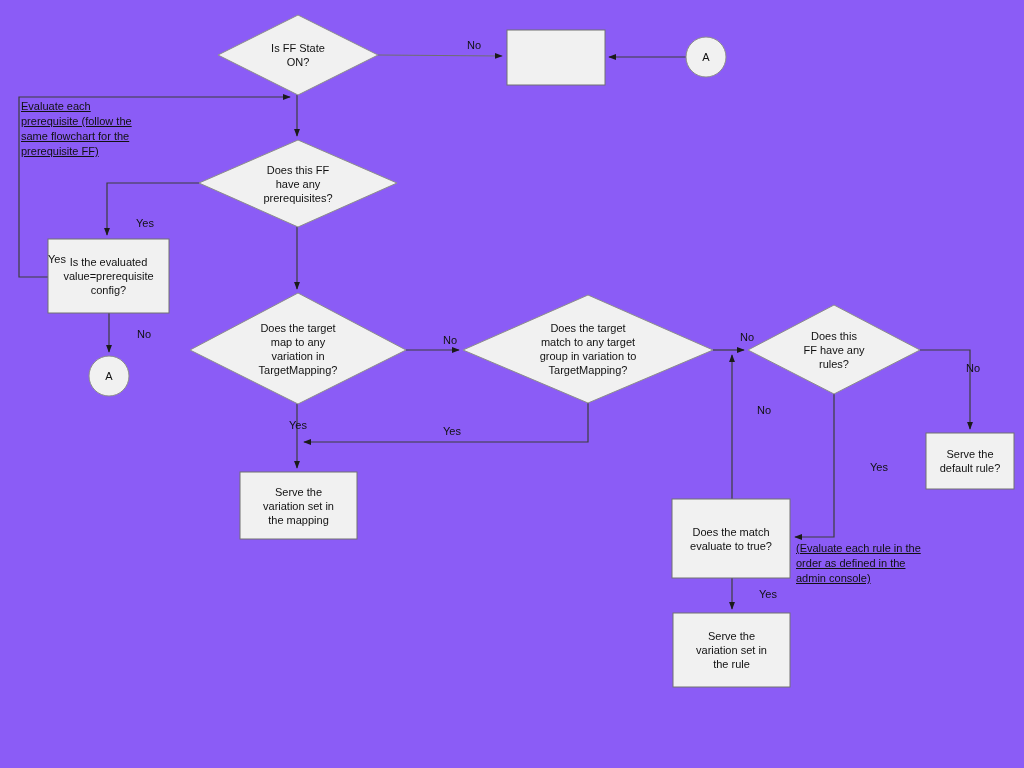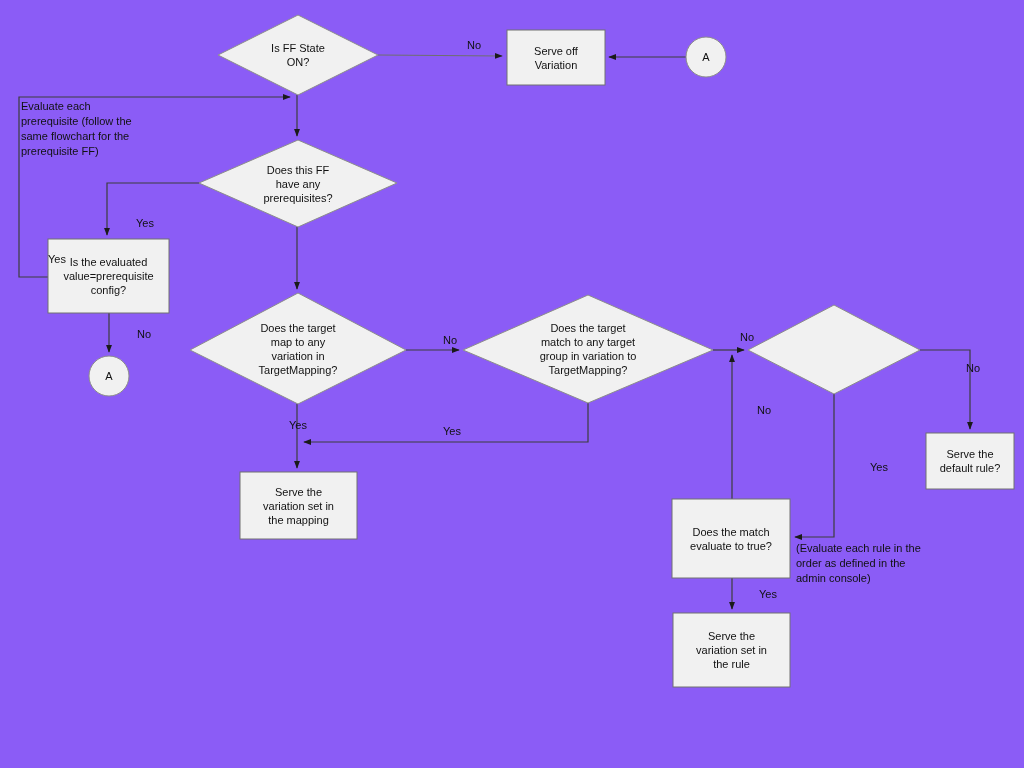--- a/index.html
+++ b/index.html
@@ -7,21 +7,21 @@
   .canvas { position:relative; width:1024px; height:768px; background:#8b5cf6; overflow:hidden; }
   .layer { position:absolute; left:0; top:0; }
   .shape { fill:#f1f1f1; stroke:#8c8c8c; stroke-width:1; }
   .rectshape { fill:#f1f1f1; stroke:#707070; stroke-width:1; }
   .edge { fill:none; stroke:#3d3d3d; stroke-width:1.2; marker-end:url(#arw); }
   .edge-gray { stroke:#6f6f6f; }
   .lbl { position:absolute; display:flex; align-items:center; justify-content:center;
          text-align:center; font-size:11px; line-height:14px; color:#111111;
          white-space:pre-line; pointer-events:none; }
   .elbl { position:absolute; font-size:11px; color:#111111; white-space:nowrap;margin-left:22px; }
-  .note { position:absolute; font-size:11px; line-height:15px; color:#111111; white-space:pre-line; }
+  .note { position:absolute; font-size:11px; line-height:15px; color:#111111; white-space:pre-line;text-decoration:underline; }
 </style>
 </head>
 <body>
 
 <div class="canvas">
 
   <svg class="layer" width="1024" height="768" viewBox="0 0 1024 768">
     <defs>
       <marker id="arw" markerWidth="9" markerHeight="7" refX="7.2" refY="3" orient="auto" markerUnits="userSpaceOnUse">
         <path d="M0,0 L8,3 L0,6 Z" fill="#1a1a1a"></path>
@@ -56,38 +56,39 @@
     <rect class="rectshape" x="672" y="499" width="118" height="79"></rect>
     <rect class="rectshape" x="673" y="613" width="117" height="74"></rect>
     <rect class="rectshape" x="926" y="433" width="88" height="56"></rect>
 
     <circle class="shape" cx="706" cy="57" r="20"></circle>
     <circle class="shape" cx="109" cy="376" r="20"></circle>
   </svg>
 
   <div class="lbl" style="left:218px;top:15px;width:160px;height:80px">Is FF State
 ON?</div>
-  <div class="lbl" style="left:507px;top:30px;width:98px;height:55px">Serve off
-Variation</div>
   <div class="lbl" style="left:686px;top:37px;width:40px;height:40px">A</div>
   <div class="lbl" style="left:199px;top:140px;width:198px;height:87px">Does this FF
 have any
 prerequisites?</div>
   <div class="lbl" style="left:48px;top:239px;width:121px;height:74px">Is the evaluated
 value=prerequisite
 config?</div>
   <div class="lbl" style="left:89px;top:356px;width:40px;height:40px">A</div>
   <div class="lbl" style="left:190px;top:293px;width:216px;height:111px">Does the target
 map to any
 variation in
 TargetMapping?</div>
   <div class="lbl" style="left:463px;top:295px;width:250px;height:108px">Does the target
 match to any target
 group in variation to
 TargetMapping?</div>
+  <div class="lbl" style="left:748px;top:305px;width:172px;height:89px">Does this
+FF have any
+rules?</div>
   <div class="lbl" style="left:926px;top:433px;width:88px;height:56px">Serve the
 default rule?</div>
   <div class="lbl" style="left:672px;top:499px;width:118px;height:79px">Does the match
 evaluate to true?</div>
   <div class="lbl" style="left:673px;top:613px;width:117px;height:74px">Serve the
 variation set in
 the rule</div>
   <div class="lbl" style="left:240px;top:472px;width:117px;height:67px">Serve the
 variation set in
 the mapping</div>

